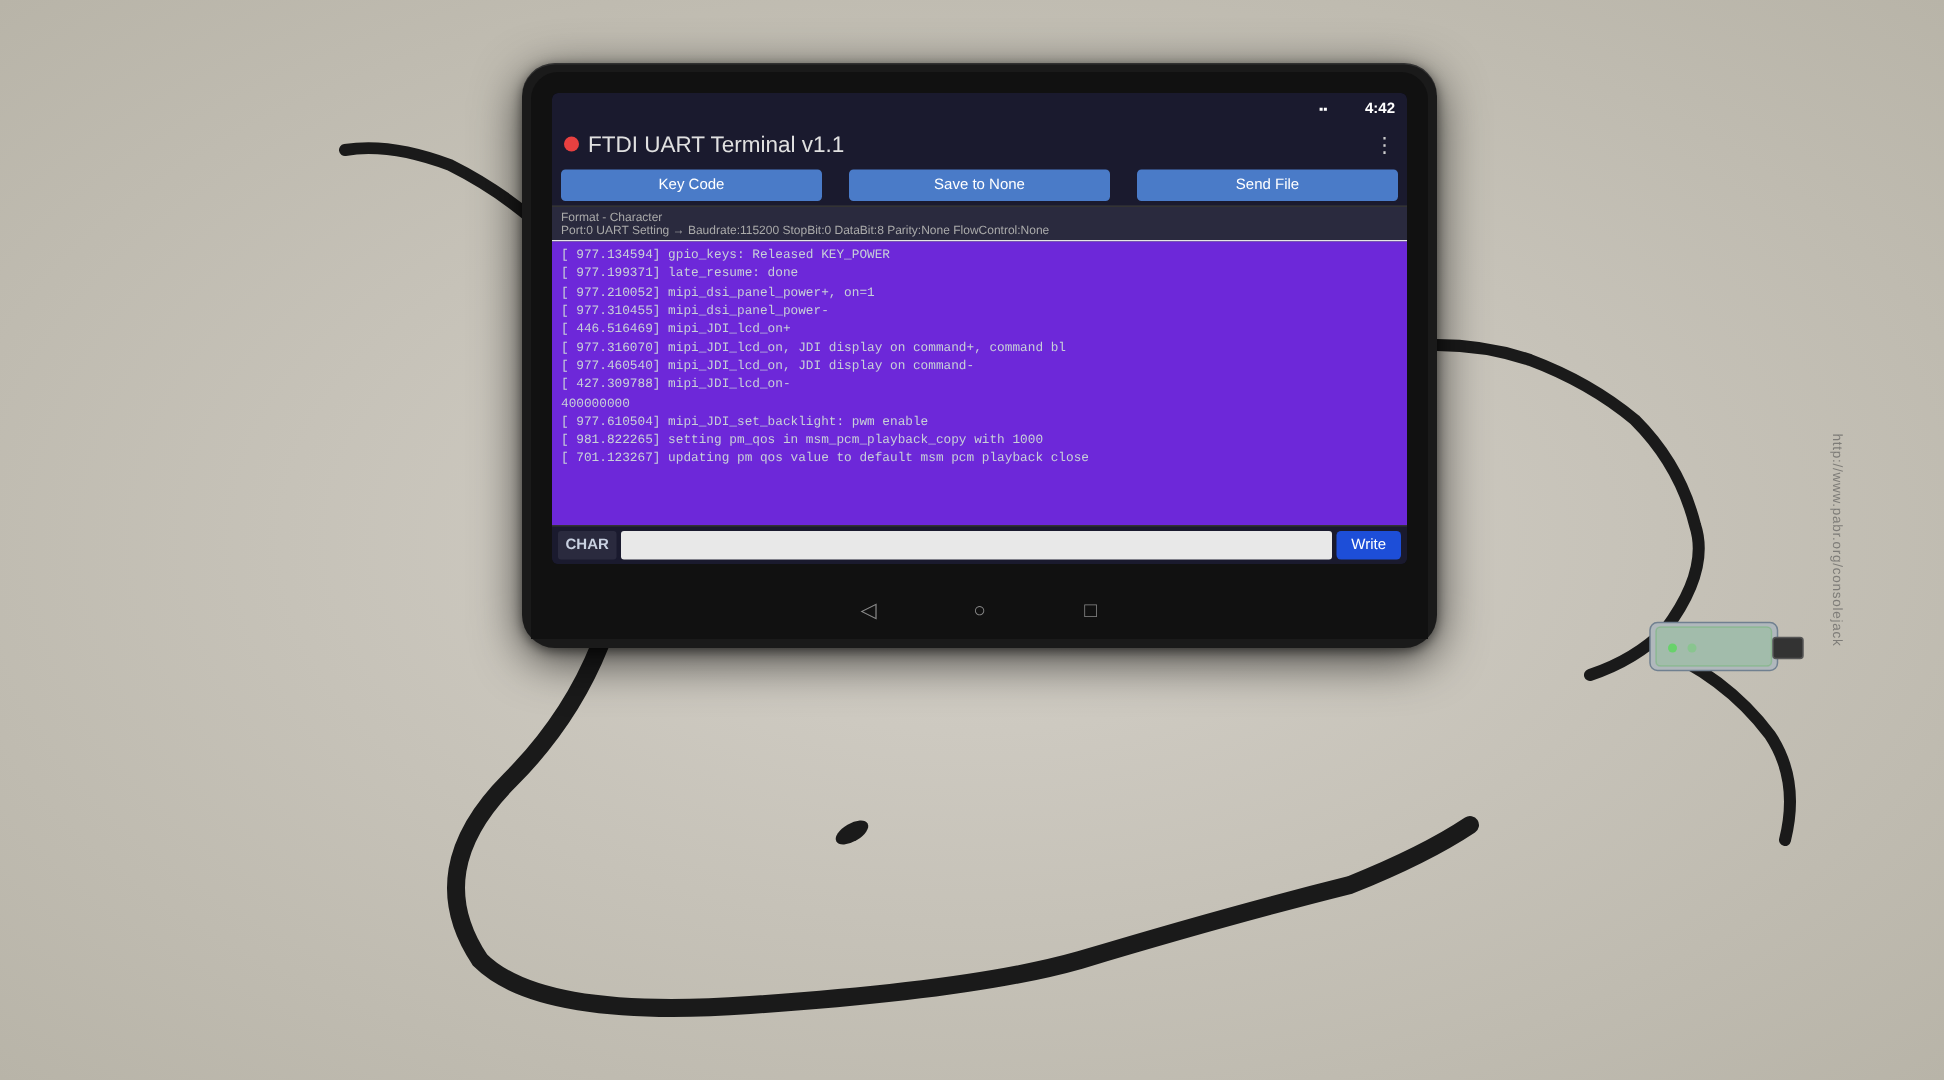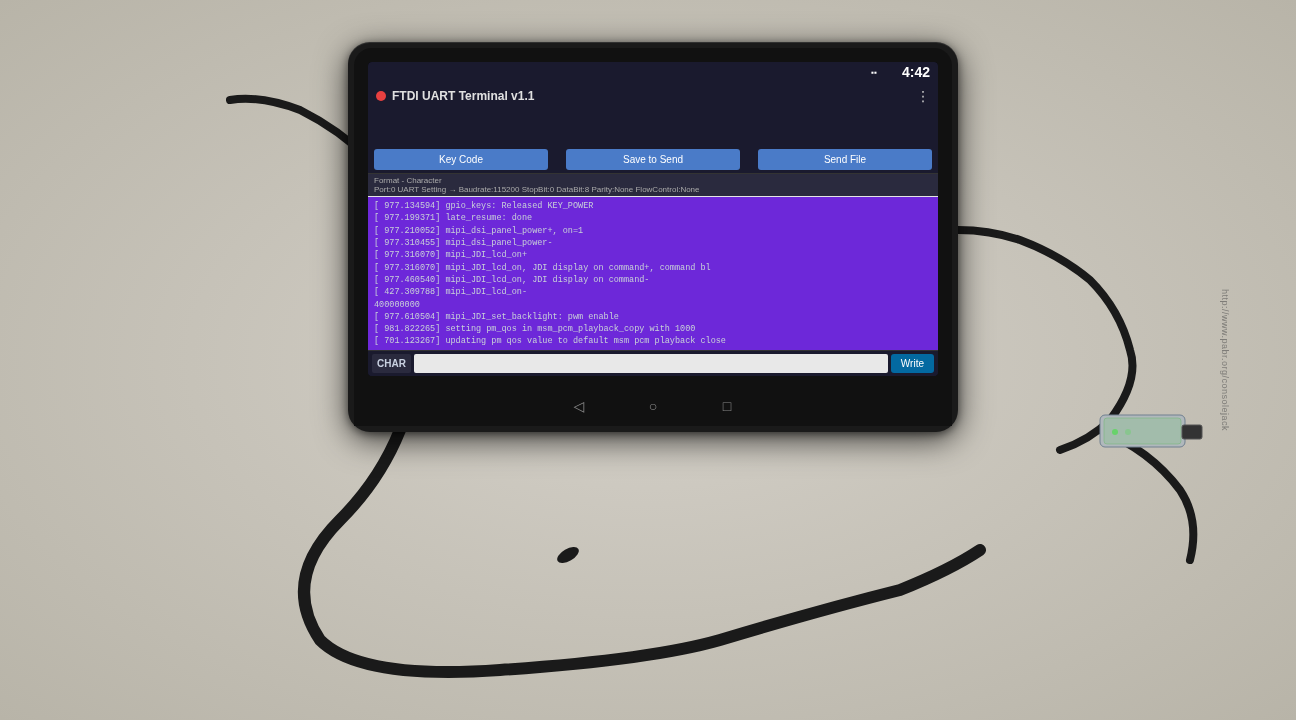--- a/index.html
+++ b/index.html
@@ -67,21 +67,21 @@
       background: #1a1a2e;
       display: flex;
       align-items: center;
       justify-content: flex-end;
       padding: 0 8px;
       gap: 4px;
     }
 
     .status-time {
       color: #fff;
-      font-size: 14px;
+      font-size: 10px;
       font-weight: bold;
       margin-left: 21px;
     }
 
     .status-icons {
       display: flex;
       align-items: center;
       gap: 3px;
       color: #fff;
       font-size: 8px;
@@ -118,38 +118,37 @@
     .red-dot {
       width: 10px;
       height: 10px;
       background: #e84040;
       border-radius: 50%;
       flex-shrink: 0;
     }
 
     .app-title-text {
       color: #e0e0e0;
-      font-size: 12px;
-      font-weight: bold;
+      font-size: 15px;
+      font-weight: normal;
       text-align: center;
     }
 
     .menu-dots {
       color: #ccc;
       font-size: 14px;
       cursor: pointer;
     }
 
     
     .toolbar {
       display: flex;
       gap: 18px;
       padding: 3px 6px;
       background: #1a1a2e;
-      margin-top: 36px;
     }
 
     .toolbar-btn {
       flex: 1;
       padding: 5px 4px;
       background: #4a7bc8;
       color: #fff;
       border: none;
       border-radius: 3px;
       font-size: 10px;
@@ -214,21 +213,21 @@
       border: none;
       border-radius: 2px;
       padding: 4px 6px;
       font-size: 10px;
       color: #333;
       outline: none;
     }
 
     .write-btn {
       padding: 4px 10px;
-      background: #0369a1;
+      background: #1d4ed8;
       color: #fff;
       border: none;
       border-radius: 3px;
       font-size: 10px;
       cursor: pointer;
     }
 
     
     .android-nav {
       position: absolute;
@@ -319,38 +318,38 @@
         <div class="app-titlebar">
           <div class="app-title-left">
             <div class="red-dot"></div>
             <span class="app-title-text">FTDI UART Terminal v1.1</span>
           </div>
           <span class="menu-dots">⋮</span>
         </div>
 
         <div class="toolbar">
           <button class="toolbar-btn">Key Code</button>
-          <button class="toolbar-btn">Save to Send</button>
+          <button class="toolbar-btn">Save to None</button>
           <button class="toolbar-btn">Send File</button>
         </div>
 
         <div class="format-bar">
           <div class="format-text">
             <span>Format - Character</span>
             <br>
             <span>Port:0  UART Setting →  Baudrate:115200  StopBit:0  DataBit:8  Parity:None  FlowControl:None</span>
           </div>
         </div>
 
         <div class="terminal-log" id="terminal-log">
         <div class="log-line">[  977.134594] gpio_keys: Released KEY_POWER</div>
             <div class="log-line">[  977.199371] late_resume: done</div>
             <div class="log-line">[  977.210052] mipi_dsi_panel_power+, on=1</div>
             <div class="log-line">[  977.310455] mipi_dsi_panel_power-</div>
-            <div class="log-line">[  977.316070] mipi_JDI_lcd_on+</div>
+            <div class="log-line">[  446.516469] mipi_JDI_lcd_on+</div>
             <div class="log-line">[  977.316070] mipi_JDI_lcd_on, JDI display on command+, command bl</div>
             <div class="log-line">[  977.460540] mipi_JDI_lcd_on, JDI display on command-</div>
             <div class="log-line">[  427.309788] mipi_JDI_lcd_on-</div>
             <div class="log-line">400000000</div>
             <div class="log-line">[  977.610504] mipi_JDI_set_backlight: pwm enable</div>
             <div class="log-line">[  981.822265] setting pm_qos in msm_pcm_playback_copy with 1000</div>
             <div class="log-line">[  701.123267] updating pm qos value to default msm pcm playback close</div>
           </div>
 
         <div class="input-area">

